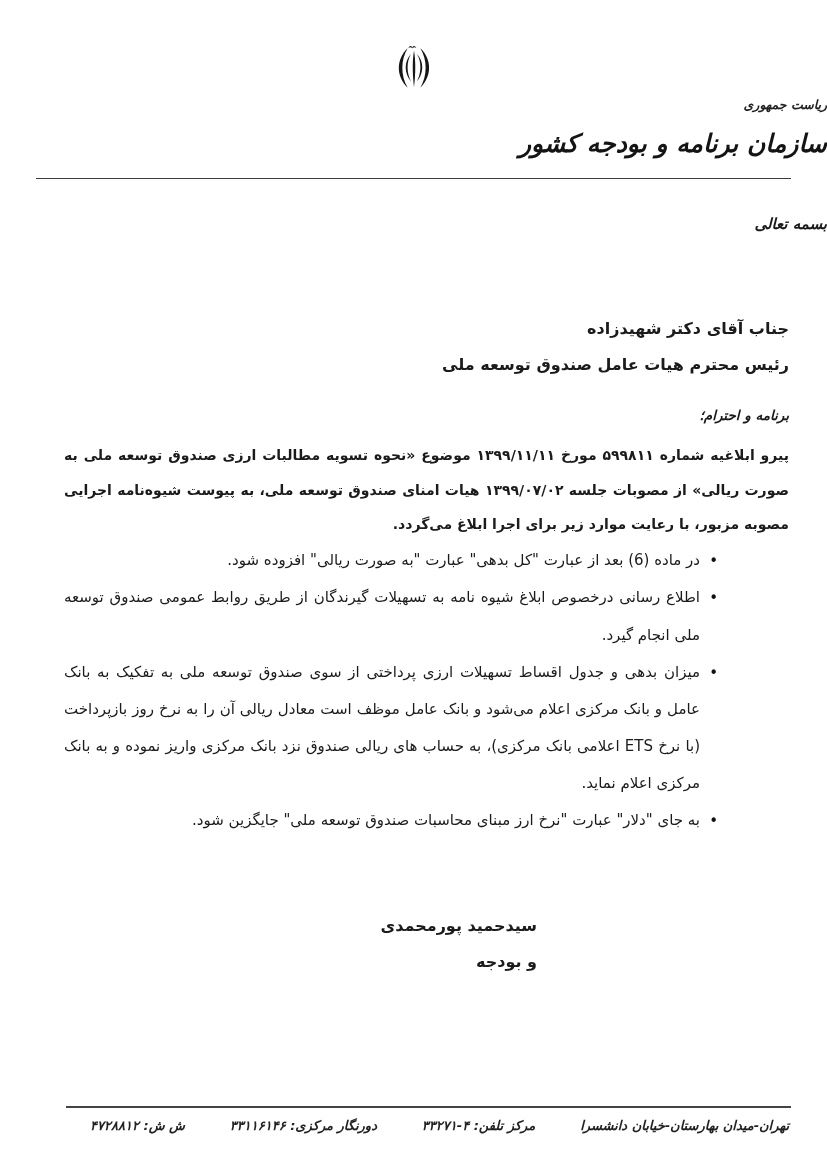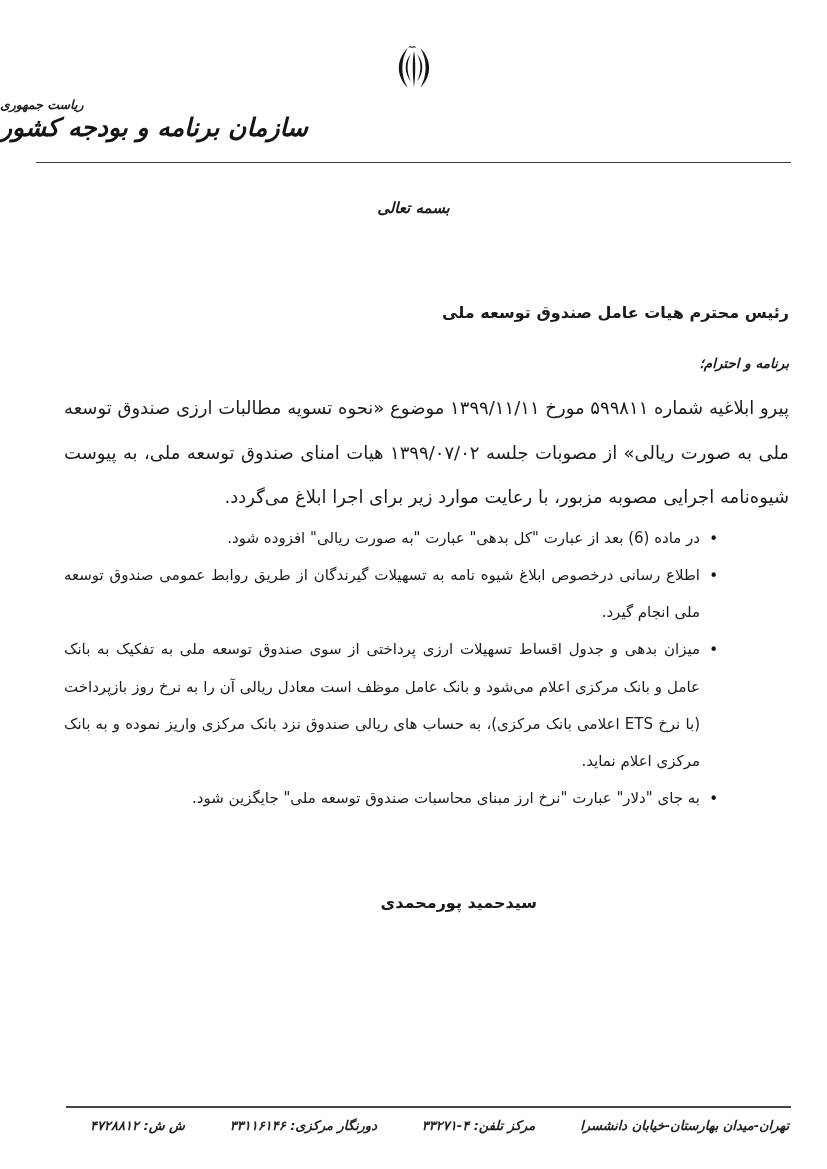--- a/index.html
+++ b/index.html
@@ -8,48 +8,48 @@
     width:827px; height:1169px;
     font-family:"DejaVu Sans", sans-serif;
     color:#1b1b1b;
   }
   .page {
     position:relative; width:827px; height:1169px;
     background:#ffffff; overflow:hidden; direction:rtl;
   }
 
   
-  .letterhead { text-align:left; padding-top:42px; }
+  .letterhead { text-align:right; padding-top:42px; }
   .emblem svg { display:block; margin:0 auto; }
   .org-small {
     font-size:12.5px; font-style:italic; font-weight:600;
     margin-top:3px; color:#222;
   }
   .org-main {
     font-size:25px; font-weight:bold; font-style:italic;
-    margin-top:1px; color:#141414;
+    margin-top:17px; color:#141414;
   }
   .rule-top { border:none; border-top:1.5px solid #3c3c3c; margin:20px 36px 0 36px; }
 
   
   .besmele {
-    text-align:center; font-size:15px; font-weight:bold; font-style:italic;
+    text-align:right; font-size:15px; font-weight:bold; font-style:italic;
     margin-top:36px; color:#1a1a1a;
   }
 
   
   .recipient { margin:78px 38px 0 0; font-size:16px; font-weight:bold; line-height:2.25; }
 
   
   .salutation { margin:24px 38px 0 0; font-size:13.5px; font-weight:bold; font-style:italic; }
 
   
   .body-par {
-    margin:15px 38px 0 64px; font-size:18px; line-height:2.48;
-    text-align:justify; text-justify:inter-word;
+    margin:15px 38px 0 64px; font-size:14px; line-height:2.48;
+    text-align:justify; text-justify:inter-word;font-weight:bold;
   }
   .bullets { list-style:none; margin:0 113px 0 64px; padding:0; }
   .bullets li {
     position:relative; padding-right:14px;
     font-size:15px; line-height:2.48; text-align:justify;
   }
   .bullets li::before {
     content:"\2022"; position:absolute; right:-4px; top:1px; font-size:15px; color:#111;
   }
 
@@ -93,36 +93,38 @@
     </div>
     <div class="org-small">ریاست جمهوری</div>
     <div class="org-main">سازمان برنامه و بودجه کشور</div>
   </header>
 
   <hr class="rule-top">
 
   <div class="besmele">بسمه تعالی</div>
 
   <div class="recipient">
+    <div>جناب آقای دکتر شهیدزاده</div>
     <div>رئیس محترم هیات عامل صندوق توسعه ملی</div>
   </div>
 
   <div class="salutation">برنامه و احترام؛</div>
 
   <p class="body-par">پیرو ابلاغیه شماره ۵۹۹۸۱۱ مورخ ۱۳۹۹/۱۱/۱۱ موضوع «نحوه تسویه مطالبات ارزی صندوق توسعه ملی به صورت ریالی» از مصوبات جلسه ۱۳۹۹/۰۷/۰۲ هیات امنای صندوق توسعه ملی، به پیوست شیوه‌نامه اجرایی مصوبه مزبور، با رعایت موارد زیر برای اجرا ابلاغ می‌گردد.</p>
 
   <ul class="bullets">
     <li>در ماده (6) بعد از عبارت "کل بدهی" عبارت "به صورت ریالی" افزوده شود.</li>
     <li>اطلاع رسانی درخصوص ابلاغ شیوه نامه به تسهیلات گیرندگان از طریق روابط عمومی صندوق توسعه ملی انجام گیرد.</li>
     <li>میزان بدهی و جدول اقساط تسهیلات ارزی پرداختی از سوی صندوق توسعه ملی به تفکیک به بانک عامل و بانک مرکزی اعلام می‌شود و بانک عامل موظف است معادل ریالی آن را به نرخ روز بازپرداخت (با نرخ ETS اعلامی بانک مرکزی)، به حساب های ریالی صندوق نزد بانک مرکزی واریز نموده و به بانک مرکزی اعلام نماید.</li>
     <li>به جای "دلار" عبارت "نرخ ارز مبنای محاسبات صندوق توسعه ملی" جایگزین شود.</li>
   </ul>
 
   <div class="signature">
     <div>سیدحمید پورمحمدی</div>
+    <div>و بودجه</div>
   </div>
 
   <footer class="page-footer">
     <hr class="rule-bottom">
     <div class="footer-row">
       <span>تهران-میدان بهارستان-خیابان دانشسرا</span>
       <span>مرکز تلفن: ۴-۳۳۲۷۱</span>
       <span>دورنگار مرکزی: ۳۳۱۱۶۱۴۶</span>
       <span>ش ش: ۴۷۲۸۸۱۲</span>
     </div>

